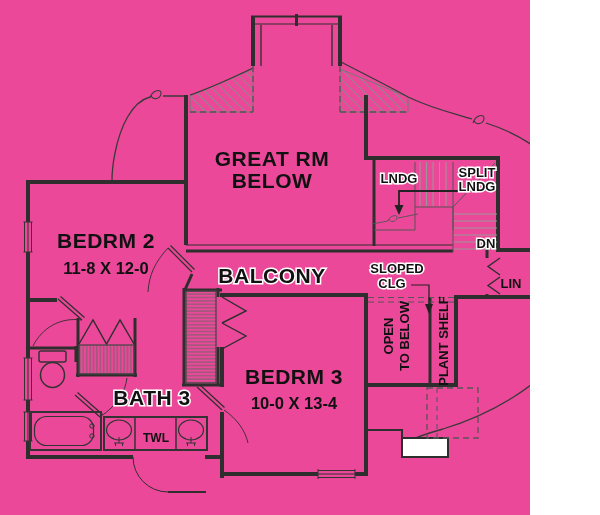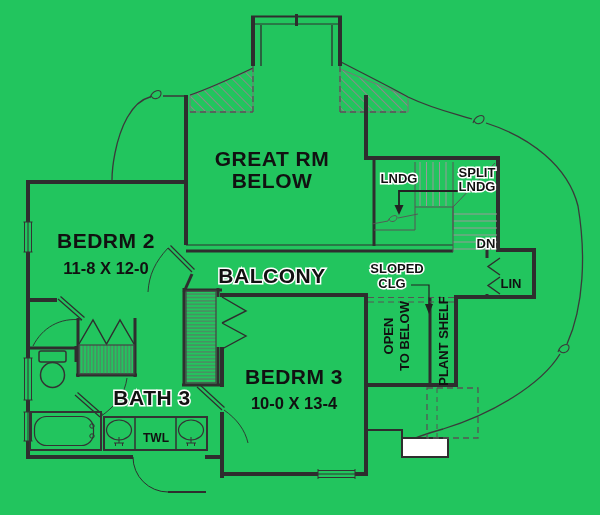--- a/index.html
+++ b/index.html
@@ -1,16 +1,16 @@
 <!DOCTYPE html>
 <html><head>
 <meta charset="utf-8">
 <style>
   html,body{margin:0;padding:0;background:#ffffff;}
-  #plan-wrap{position:relative;width:600px;height:515px;background:#22c55e;overflow:hidden;
+  #plan-wrap{position:relative;width:530px;height:515px;background:#ec4899;overflow:hidden;
              font-family:"Liberation Sans", sans-serif;}
   svg{display:block;}
   text{font-family:"Liberation Sans", sans-serif;font-weight:700;fill:#111;}
   .lbl-lg{font-size:21px;letter-spacing:.5px;}
   .lbl-md{font-size:16.5px;}
   .lbl-sm{font-size:13px;}
   .lbl-xs{font-size:12px;}
   .halo{paint-order:stroke;stroke:#fff;stroke-width:3px;}
 </style>
 </head>

